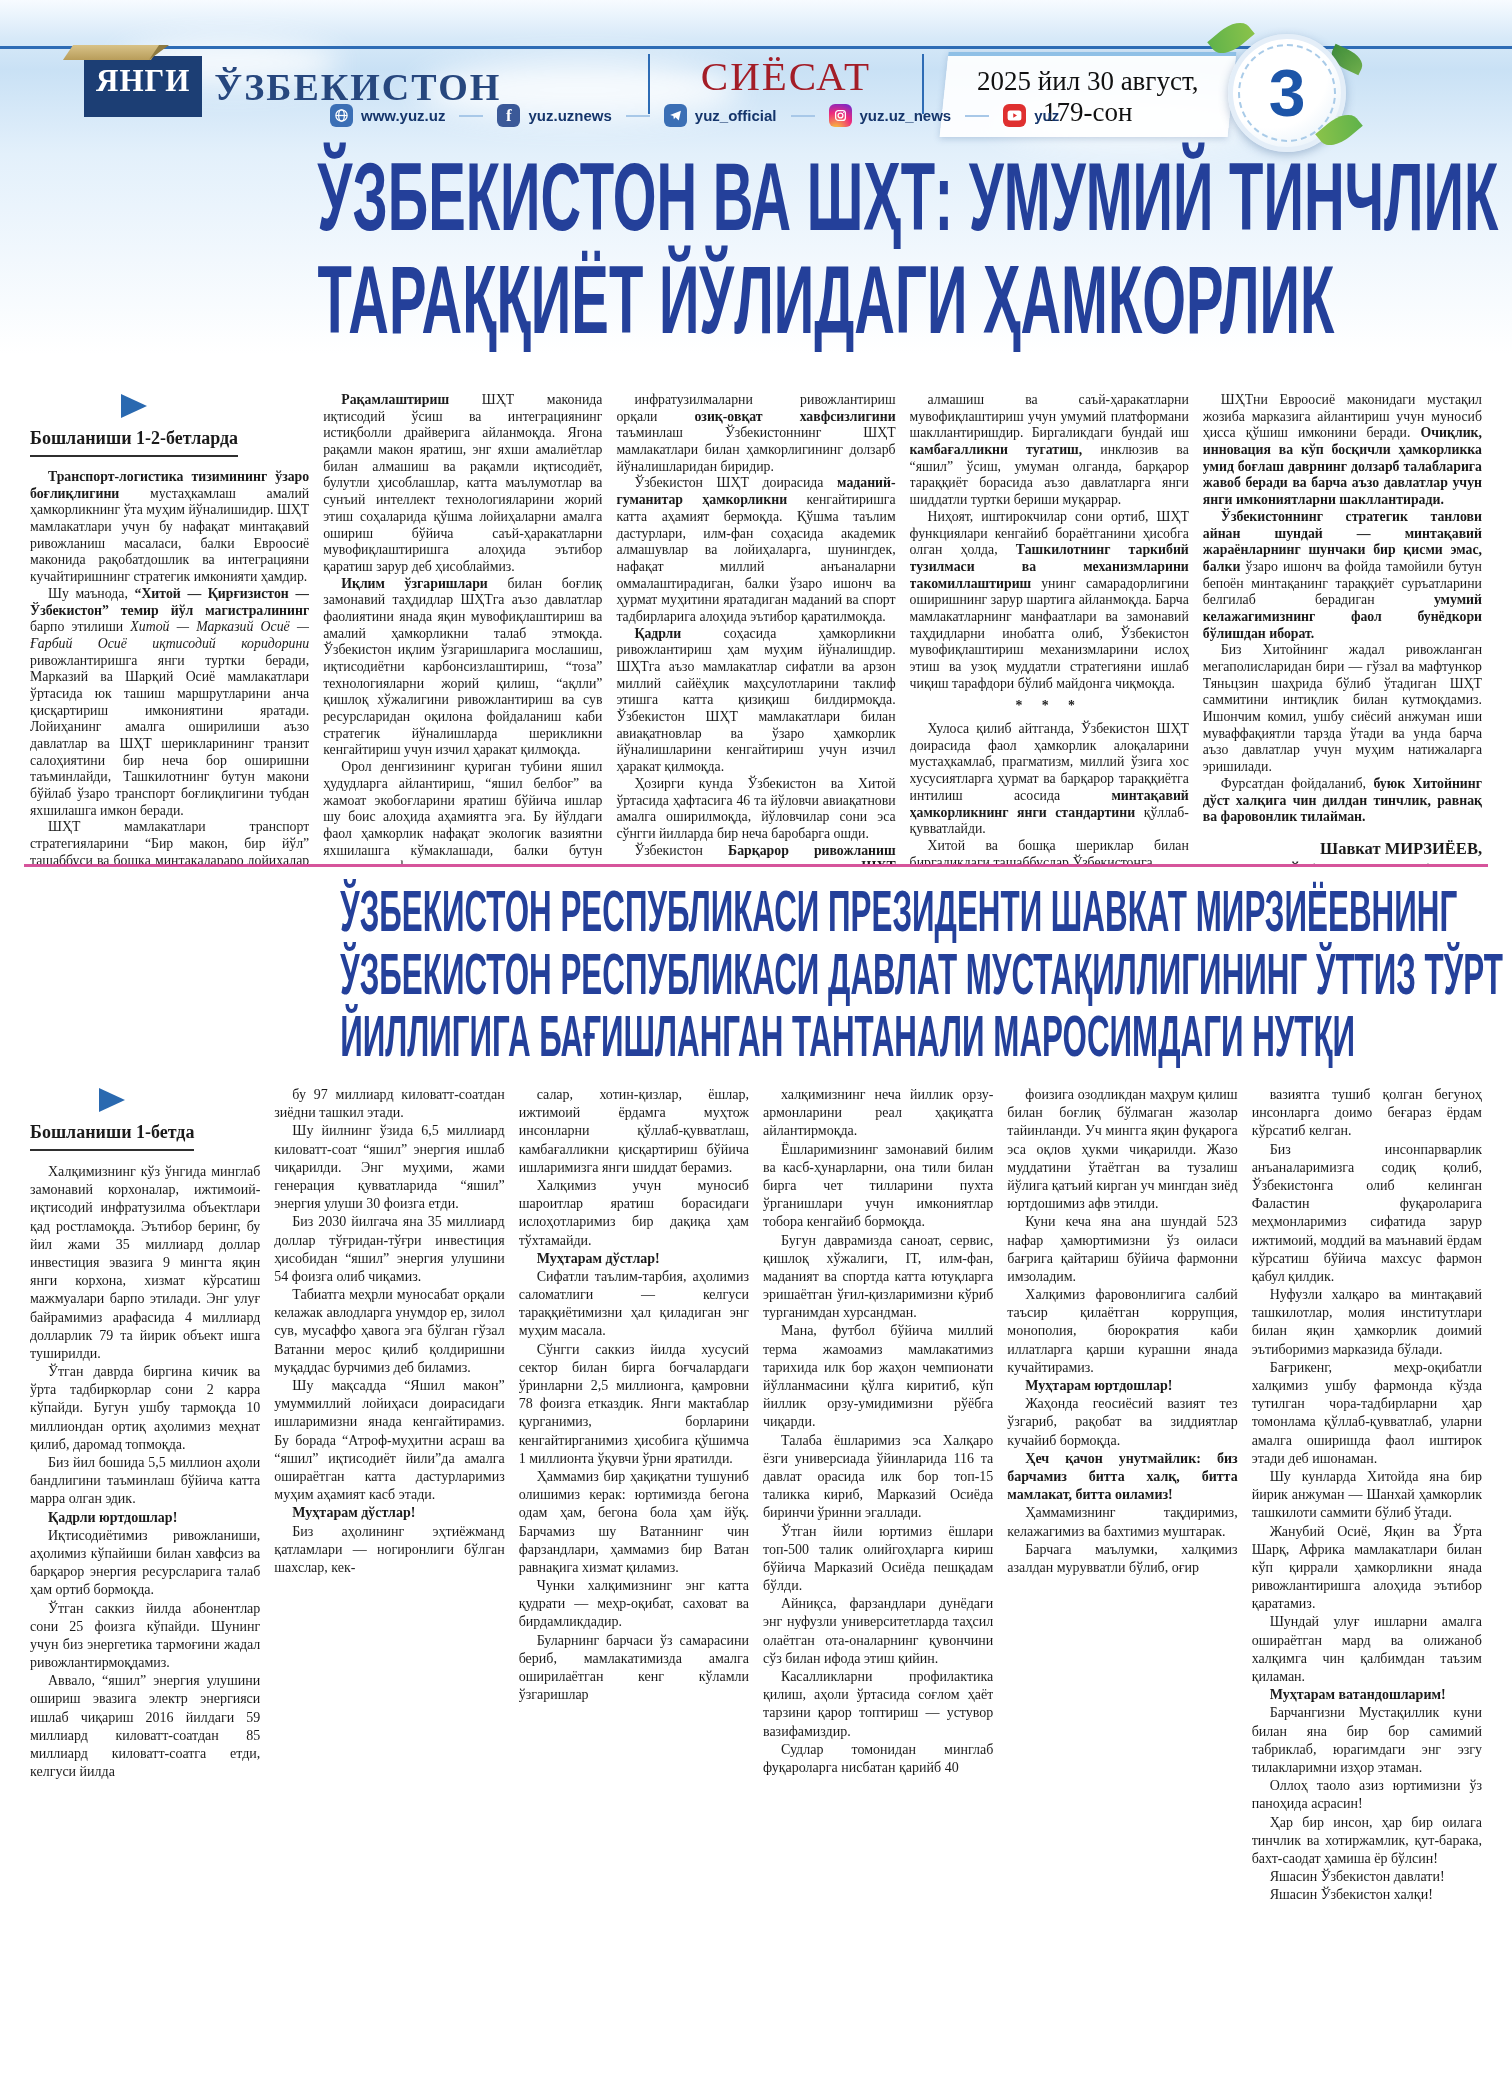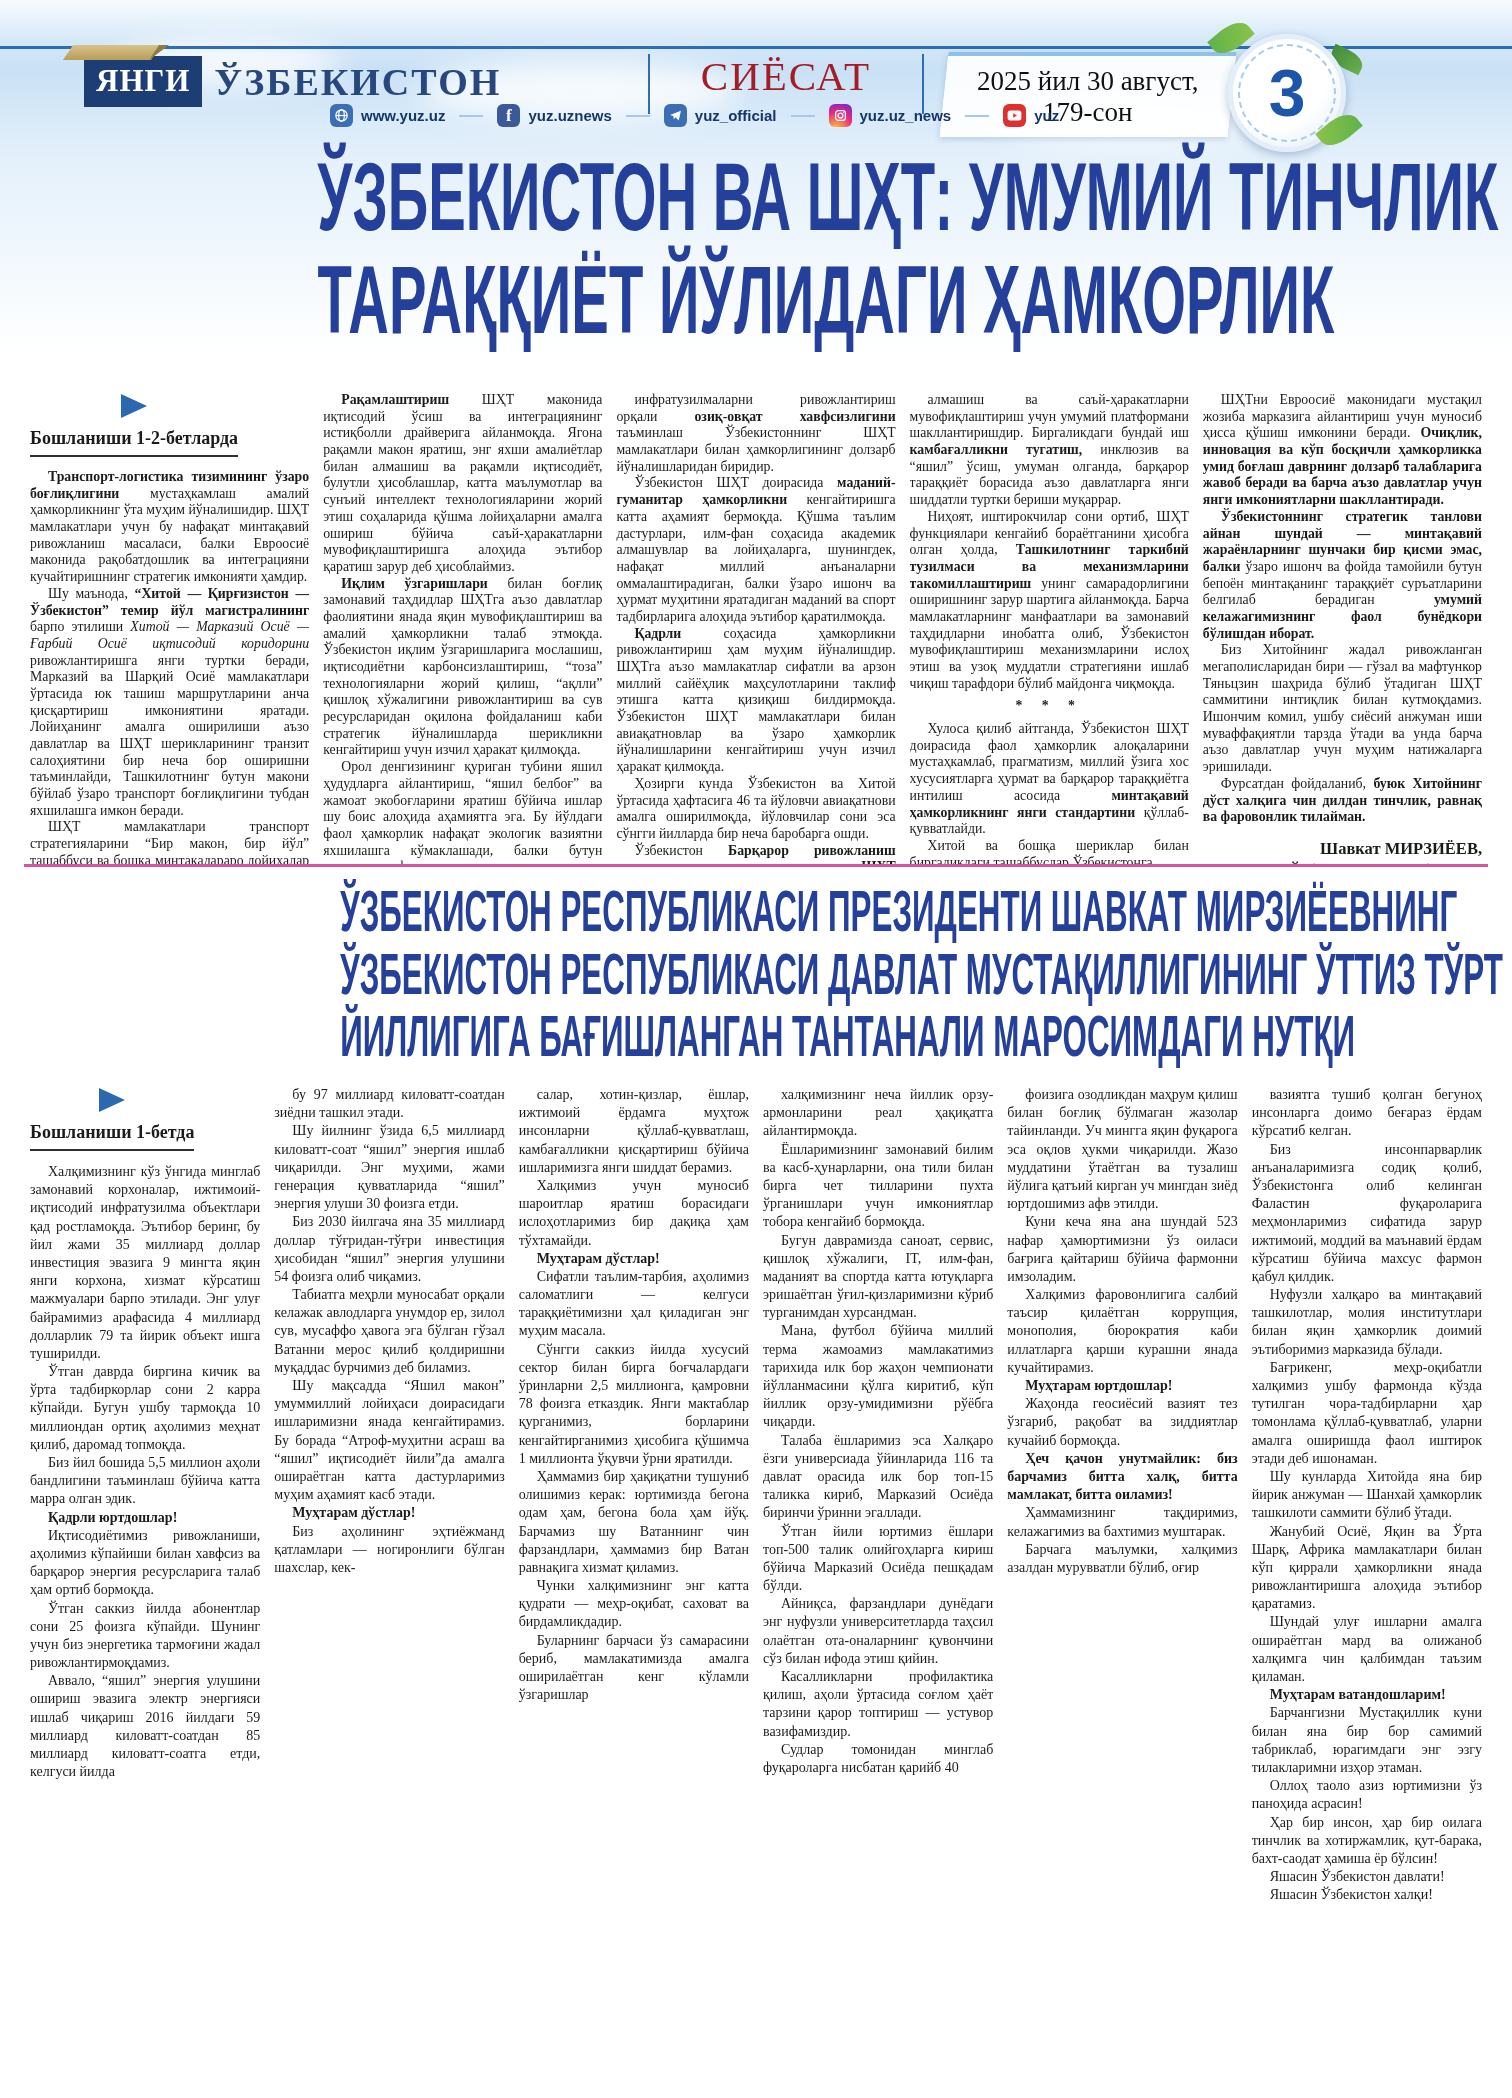--- a/index.html
+++ b/index.html
@@ -9,21 +9,21 @@
   .sky{position:absolute;top:0;left:0;width:100%;height:385px;
        background:linear-gradient(180deg,#f7fbff 0%,#d7e9f8 10%,#c9e1f5 18%,#e3f0fb 40%,#ffffff 92%);}
   .cloud{position:absolute;background:#ffffff;border-radius:50%;filter:blur(14px);opacity:.8;}
   .cloud.c1{top:60px;left:420px;width:320px;height:60px;}
   .cloud.c2{top:95px;left:1000px;width:260px;height:50px;}
   .cloud.c3{top:40px;left:120px;width:220px;height:46px;}
   .topline{position:absolute;top:46px;left:0;width:100%;height:3px;background:#2e6cb5;}
   
   .masthead{position:absolute;top:56px;left:84px;display:flex;align-items:center;}
   .logo-box{position:relative;background:#1c3e74;color:#fff;font-weight:bold;font-size:31px;
-            padding:7px 12px 8px;letter-spacing:1px;}
+            padding:7px 12px 18px;letter-spacing:1px;}
   .logo-ribbon{position:absolute;top:-11px;left:-16px;width:88px;height:15px;
                background:linear-gradient(#d8c288,#b89d5a);transform:skewX(-34deg);}
   .logo-ribbon:after{content:"";position:absolute;right:-8px;top:0;border-top:15px solid #8f7a40;
                border-right:10px solid transparent;}
   .masthead-title{font-size:38px;font-weight:bold;color:#27477e;letter-spacing:2px;margin-left:12px;}
   .vdiv{position:absolute;top:54px;width:2px;height:60px;background:#2e6cb5;}
   .vdiv.d1{left:648px;} .vdiv.d2{left:922px;}
   .section-label{position:absolute;top:52px;left:658px;width:256px;text-align:center;
                  font-weight:normal;font-size:41px;color:#a31d27;letter-spacing:2px;}
   .issue-box{position:absolute;top:52px;left:944px;width:272px;background:rgba(255,255,255,.9);

